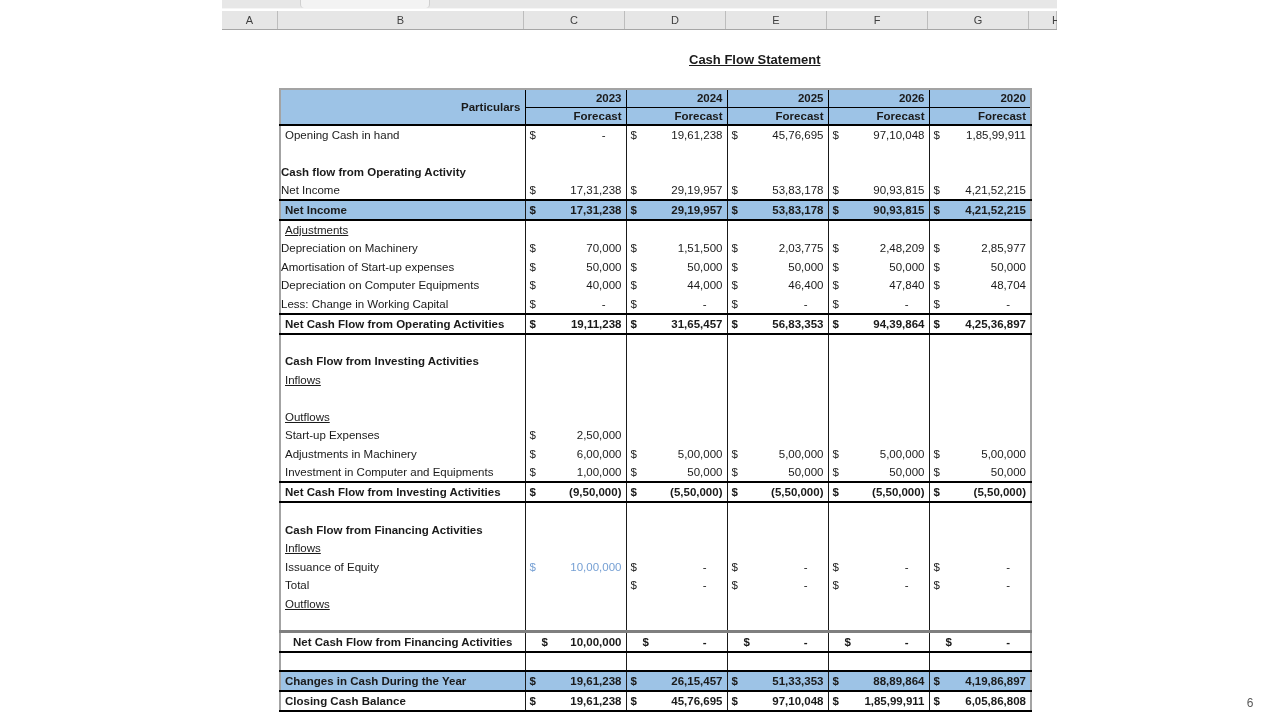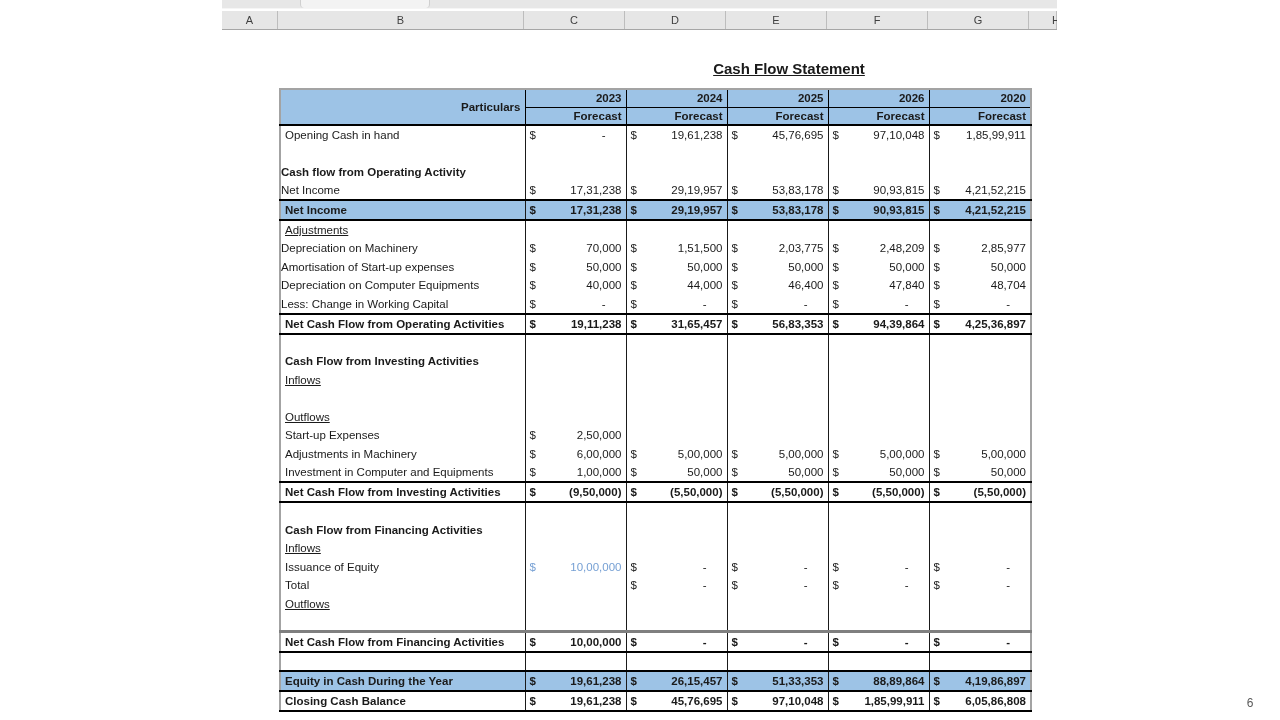--- a/index.html
+++ b/index.html
@@ -27,22 +27,22 @@
   .col-strip .colhead {
     height:100%; border-right:1px solid #bdbdbd;
     font-size:11px; color:#3f3f3f; text-align:center; line-height:18px;
     flex:none;
   }
   .col-a { width:56px; } .col-b { width:246px; } .col-c,.col-d,.col-e,.col-f,.col-g { width:101px; }
   .col-h { width:28px; text-align:left; padding-left:23px; border-right:none; }
 
   
   .sheet-title {
-    position:absolute; left:689px; top:60px; width:200px; text-align:center;
-    font-size:15px; font-weight:bold; text-decoration:underline; color:#1a1a1a;
+    position:absolute; left:689px; top:52px; width:200px; text-align:left;
+    font-size:13px; font-weight:bold; text-decoration:underline; color:#1a1a1a;
   }
 
   
   table.cashflow {
     position:absolute; left:279px; top:88px; width:751px;
     border-collapse:collapse; table-layout:fixed;
     font-size:11.5px; color:#1a1a1a;
     border:2px solid #a3a3a3;
   }
   table.cashflow col.cB { width:245px; }
@@ -65,21 +65,21 @@
   tr.underline td.label { text-decoration:underline;margin-left:32px; }
 
   td.money .cur { float:left; padding-left:4px; }
   td.money .val { float:right; padding-right:4px; }
   td.money .val.dash { padding-right:20px; }
   .blue { color:#76a0d4; }
 
   tr.highlight td { background:#9dc3e6; font-weight:bold;
     border-top:2px solid #000; border-bottom:2px solid #000; }
   tr.total td { font-weight:bold; border-top:2px solid #000; border-bottom:2px solid #000; }
-  tr.graytop td { border-top:3px solid #7f7f7f; }
+  tr.graytop td { border-top:3px solid #7f7f7f;padding-left:12px; }
 
   
   .page-number {
     position:absolute; left:1240px; top:696px; width:20px;
     font-size:12px; color:#595959; text-align:center;
   }
 </style>
 </head>
 <body>
 
@@ -565,21 +565,21 @@
         </tr>
         <tr class="blank">
           <td class="label"></td>
           <td class="money"></td>
           <td class="money"></td>
           <td class="money"></td>
           <td class="money"></td>
           <td class="money"></td>
         </tr>
         <tr class="highlight">
-          <td class="label">Equity in Cash During the Year</td>
+          <td class="label">Changes in Cash During the Year</td>
           <td class="money">
             <span class="cur">$</span>
             <span class="val">19,61,238</span>
           </td>
           <td class="money">
             <span class="cur">$</span>
             <span class="val">26,15,457</span>
           </td>
           <td class="money">
             <span class="cur">$</span>

